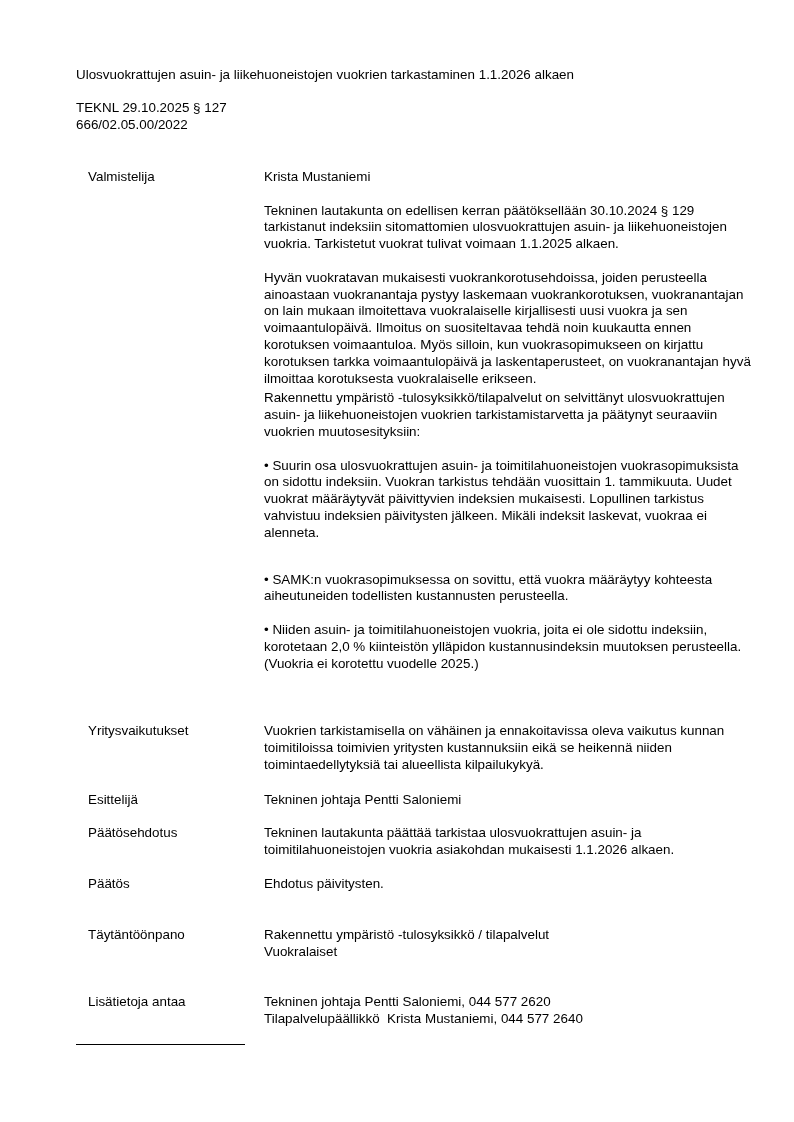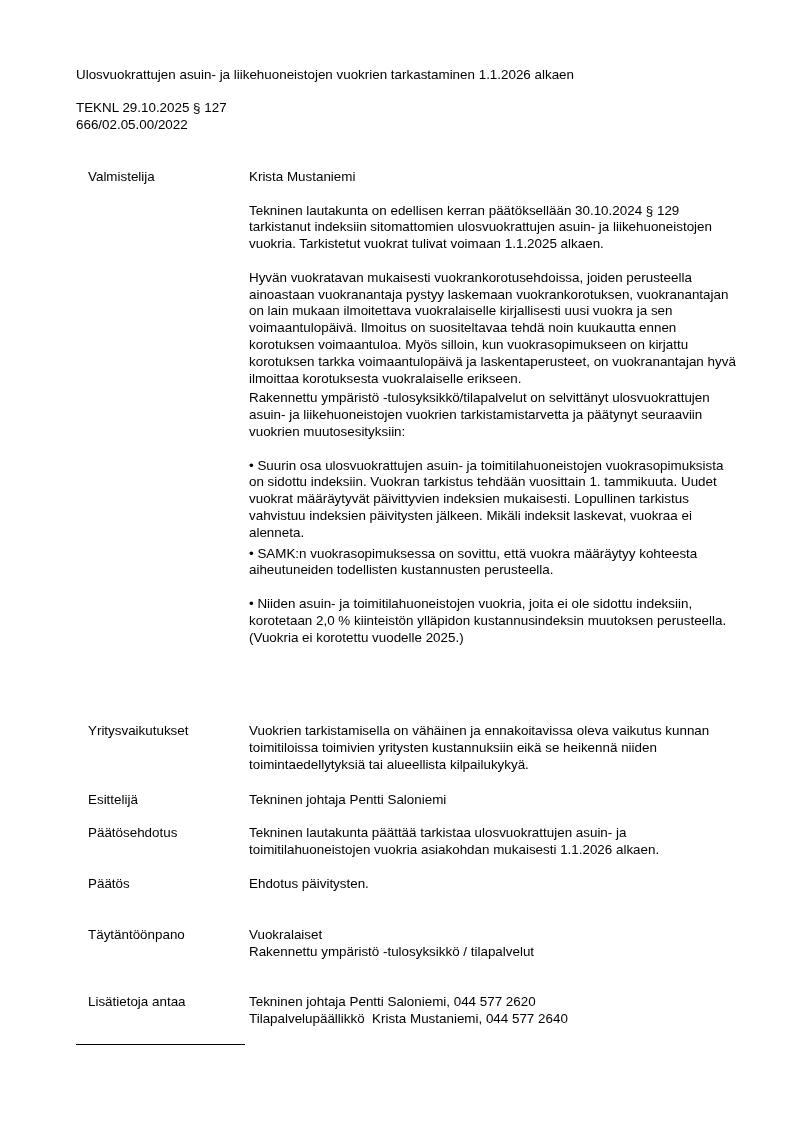--- a/index.html
+++ b/index.html
@@ -11,21 +11,21 @@
       line-height: 16.8px;
     }
     .title {
       position: absolute; left: 76px; top: 67px;
       font-weight: normal; font-size: 13.4px; white-space: nowrap;
     }
     .meta { position: absolute; left: 76px; top: 100px; }
     .meta div { white-space: nowrap; }
     .row { position: absolute; left: 76px; width: 660px; }
     .label { position: absolute; left: 12px; top: 0; white-space: nowrap; }
-    .content { position: absolute; left: 173px; top: 0; width: 490px; }
+    .content { position: absolute; left: 188px; top: 0; width: 490px; }
     .content p { margin: 0; }
     .line {
       position: absolute; left: 76px; top: 1044px; width: 169px; height: 0;
       border-top: 1px solid #000000;
     }
   </style>
 </head>
 <body>
 
 <div>
@@ -38,21 +38,21 @@
   </div>
 
   <div class="row" style="top:169px;">
     <div class="label">Valmistelija</div>
     <div class="content">
       <p>Krista Mustaniemi</p>
       <p style="margin-top:16.8px;">Tekninen lautakunta on edellisen kerran päätöksellään 30.10.2024 § 129 tarkistanut indeksiin sitomattomien ulosvuokrattujen asuin- ja liikehuoneistojen vuokria. Tarkistetut vuokrat tulivat voimaan 1.1.2025 alkaen.</p>
       <p style="margin-top:16.8px;">Hyvän vuokratavan mukaisesti vuokrankorotusehdoissa, joiden perusteella ainoastaan vuokranantaja pystyy laskemaan vuokrankorotuksen, vuokranantajan on lain mukaan ilmoitettava vuokralaiselle kirjallisesti uusi vuokra ja sen voimaantulopäivä. Ilmoitus on suositeltavaa tehdä noin kuukautta ennen korotuksen voimaantuloa. Myös silloin, kun vuokrasopimukseen on kirjattu korotuksen tarkka voimaantulopäivä ja laskentaperusteet, on vuokranantajan hyvä ilmoittaa korotuksesta vuokralaiselle erikseen.</p>
       <p style="margin-top:3px;">Rakennettu ympäristö -tulosyksikkö/tilapalvelut on selvittänyt ulosvuokrattujen asuin- ja liikehuoneistojen vuokrien tarkistamistarvetta ja päätynyt seuraaviin vuokrien muutosesityksiin:</p>
       <p style="margin-top:16.8px;">• Suurin osa ulosvuokrattujen asuin- ja toimitilahuoneistojen vuokrasopimuksista on sidottu indeksiin. Vuokran tarkistus tehdään vuosittain 1. tammikuuta. Uudet vuokrat määräytyvät päivittyvien indeksien mukaisesti. Lopullinen tarkistus vahvistuu indeksien päivitysten jälkeen. Mikäli indeksit laskevat, vuokraa ei alenneta.</p>
-      <p style="margin-top:4px;">• SAMK:n vuokrasopimuksessa on sovittu, että vuokra määräytyy kohteesta aiheutuneiden todellisten kustannusten perusteella.</p>
+      <p style="margin-top:30px;">• SAMK:n vuokrasopimuksessa on sovittu, että vuokra määräytyy kohteesta aiheutuneiden todellisten kustannusten perusteella.</p>
       <p style="margin-top:16.8px;">• Niiden asuin- ja toimitilahuoneistojen vuokria, joita ei ole sidottu indeksiin, korotetaan 2,0 % kiinteistön ylläpidon kustannusindeksin muutoksen perusteella. (Vuokria ei korotettu vuodelle 2025.)</p>
     </div>
   </div>
 
   <div class="row" style="top:723px;">
     <div class="label">Yritysvaikutukset</div>
     <div class="content">
       <p>Vuokrien tarkistamisella on vähäinen ja ennakoitavissa oleva vaikutus kunnan toimitiloissa toimivien yritysten kustannuksiin eikä se heikennä niiden toimintaedellytyksiä tai alueellista kilpailukykyä.</p>
     </div>
   </div>
@@ -74,22 +74,22 @@
   <div class="row" style="top:876px;">
     <div class="label">Päätös</div>
     <div class="content">
       <p>Ehdotus päivitysten.</p>
     </div>
   </div>
 
   <div class="row" style="top:927px;">
     <div class="label">Täytäntöönpano</div>
     <div class="content">
+      <p>Rakennettu ympäristö -tulosyksikkö / tilapalvelut</p>
       <p>Vuokralaiset</p>
-      <p>Rakennettu ympäristö -tulosyksikkö / tilapalvelut</p>
     </div>
   </div>
 
   <div class="row" style="top:994px;">
     <div class="label">Lisätietoja antaa</div>
     <div class="content">
       <p style="white-space:pre;">Tekninen johtaja Pentti Saloniemi, 044 577 2620</p>
       <p style="white-space:pre;">Tilapalvelupäällikkö  Krista Mustaniemi, 044 577 2640</p>
     </div>
   </div>

